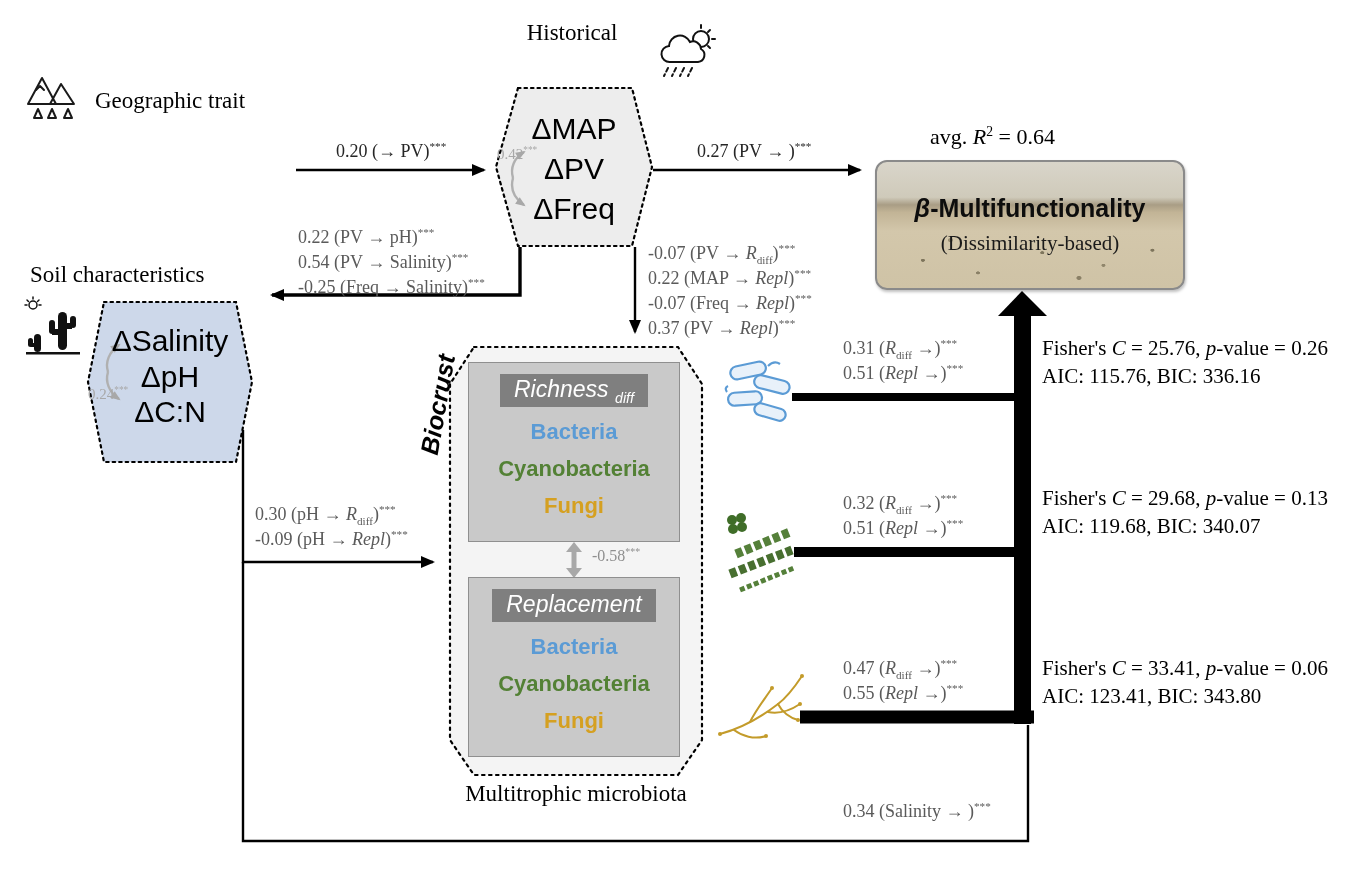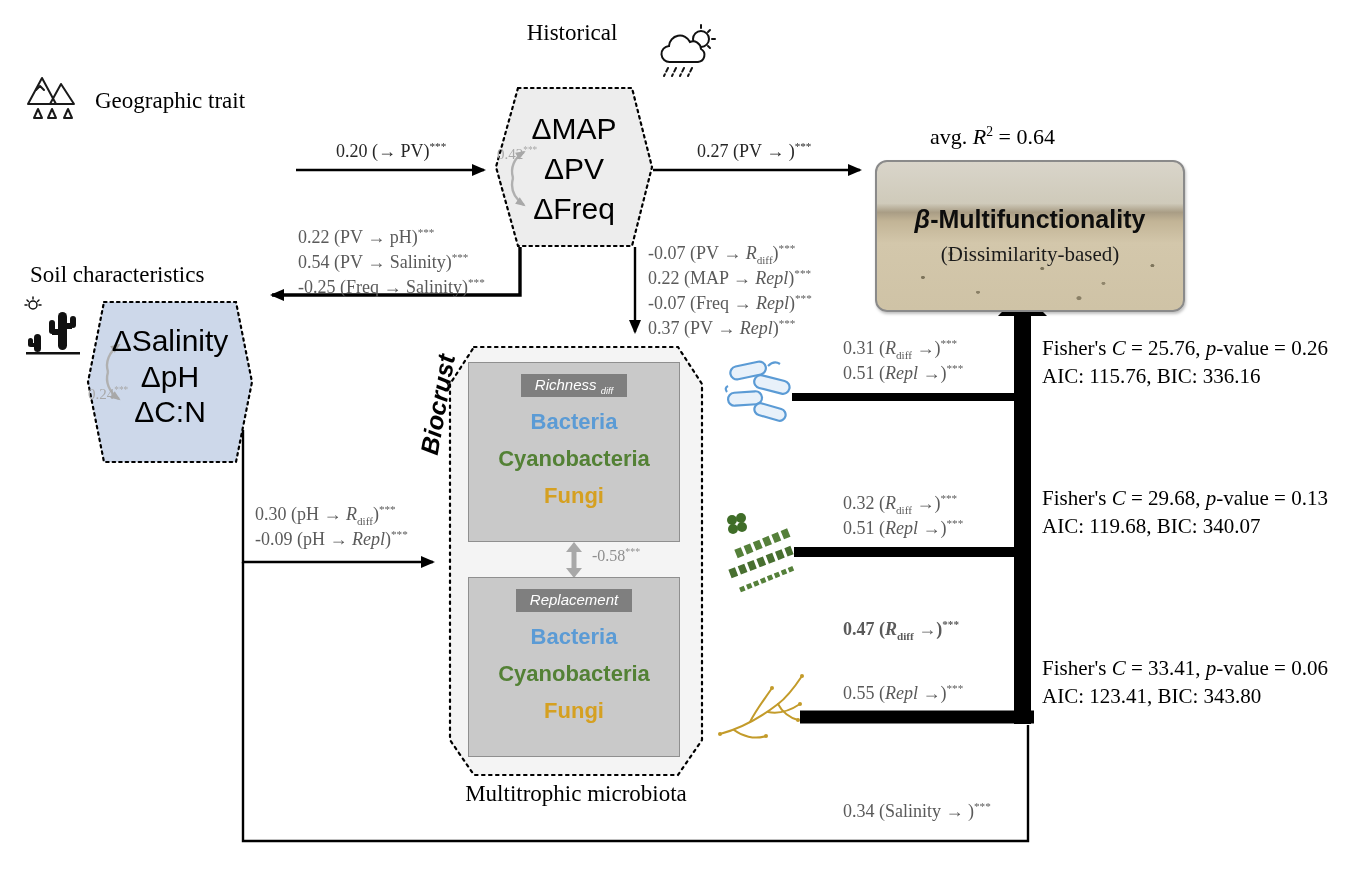--- a/index.html
+++ b/index.html
@@ -17,30 +17,30 @@
               display:flex; align-items:center; justify-content:center; }
   .lbl { position:absolute; font-size:18px; color:#5a5a5a; white-space:nowrap; }
   .lbl.dark { color:#262626; }
   .corr { position:absolute; font-size:15px; color:#a8a8a8; white-space:nowrap; }
   .corr58 { position:absolute; font-size:16px; color:#8f8f8f; white-space:nowrap; }
   sup { font-size:0.62em; line-height:0; }
   sub { font-size:0.62em; line-height:0; }
   .taxa-box { position:absolute; width:212px; height:180px; background:#c9c9c9;
               border:1px solid #8f8f8f; display:flex; flex-direction:column; align-items:center; }
   .chip { margin-top:11px; background:#7f7f7f; color:#fff; font-family:"Liberation Sans", sans-serif;
-          font-style:italic; font-size:15px; padding:2px 14px 4px; white-space:nowrap; }
+          font-style:italic; font-size:23px; padding:2px 14px 4px; white-space:nowrap; }
   .taxon { font-family:"Liberation Sans", sans-serif; font-weight:bold; font-size:22px;
            margin-top:13px; line-height:1.1; white-space:nowrap; }
   .caption { position:absolute; left:430px; top:781px; width:292px; text-align:center;
              font-size:23px; color:#000; white-space:nowrap; }
   .biocrust-rot { position:absolute; left:368px; top:390px; width:140px; text-align:center;
                   transform:rotate(-80deg); font-family:"Liberation Sans", sans-serif;
                   font-weight:bold; font-style:italic; font-size:25px; color:#000; white-space:nowrap; }
   .avg { position:absolute; left:930px; top:124px; font-size:22px; color:#000; white-space:nowrap; }
-  .beta-box { position:absolute; left:875px; top:160px; width:310px; height:152px;
+  .beta-box { position:absolute; left:875px; top:160px; width:310px; height:130px;
               border:2px solid #8a8a8a; border-radius:12px;
               display:flex; flex-direction:column; align-items:center; justify-content:center;
               box-shadow:1px 2px 3px rgba(0,0,0,0.25);
               background-image:
                 radial-gradient(4px 3px at 15% 78%, #7e755c 40%, transparent 60%),
                 radial-gradient(4px 3px at 33% 88%, #8a8066 40%, transparent 60%),
                 radial-gradient(4px 3px at 54% 72%, #7e755c 40%, transparent 60%),
                 radial-gradient(4px 3px at 74% 82%, #90866c 40%, transparent 60%),
                 radial-gradient(4px 3px at 90% 70%, #7e755c 40%, transparent 60%),
                 radial-gradient(5px 4px at 24% 62%, #9a8f74 40%, transparent 60%),
@@ -240,21 +240,21 @@
 
   <div class="lbl" style="left:255px; top:504px;"><span>0.30 (pH → </span><i>R</i><sub>diff</sub><span>)</span><sup>***</sup></div>
   <div class="lbl" style="left:255px; top:529px;"><span>-0.09 (pH → </span><i>Repl</i><span>)</span><sup>***</sup></div>
 
   <div class="lbl" style="left:843px; top:338px;"><span>0.31 (</span><i>R</i><sub>diff</sub><span> →)</span><sup>***</sup></div>
   <div class="lbl" style="left:843px; top:363px;"><span>0.51 (</span><i>Repl</i><span> →)</span><sup>***</sup></div>
 
   <div class="lbl" style="left:843px; top:493px;"><span>0.32 (</span><i>R</i><sub>diff</sub><span> →)</span><sup>***</sup></div>
   <div class="lbl" style="left:843px; top:518px;"><span>0.51 (</span><i>Repl</i><span> →)</span><sup>***</sup></div>
 
-  <div class="lbl" style="left:843px; top:619px;font-weight:bold;"><span>0.47 (</span><i>R</i><sub>diff</sub><span> →)</span><sup>***</sup></div>
+  <div class="lbl" style="left:843px; top:658px;"><span>0.47 (</span><i>R</i><sub>diff</sub><span> →)</span><sup>***</sup></div>
   <div class="lbl" style="left:843px; top:683px;"><span>0.55 (</span><i>Repl</i><span> →)</span><sup>***</sup></div>
 
   <div class="lbl" style="left:843px; top:801px;"><span>0.34 (Salinity → )</span><sup>***</sup></div>
 
   <div class="stat" style="top:334px;">
     <div><span>Fisher's </span><i>C</i><span> = 25.76, </span><i>p</i><span>-value = 0.26</span></div>
     <div>AIC: 115.76, BIC: 336.16</div>
   </div>
   <div class="stat" style="top:484px;">
     <div><span>Fisher's </span><i>C</i><span> = 29.68, </span><i>p</i><span>-value = 0.13</span></div>

